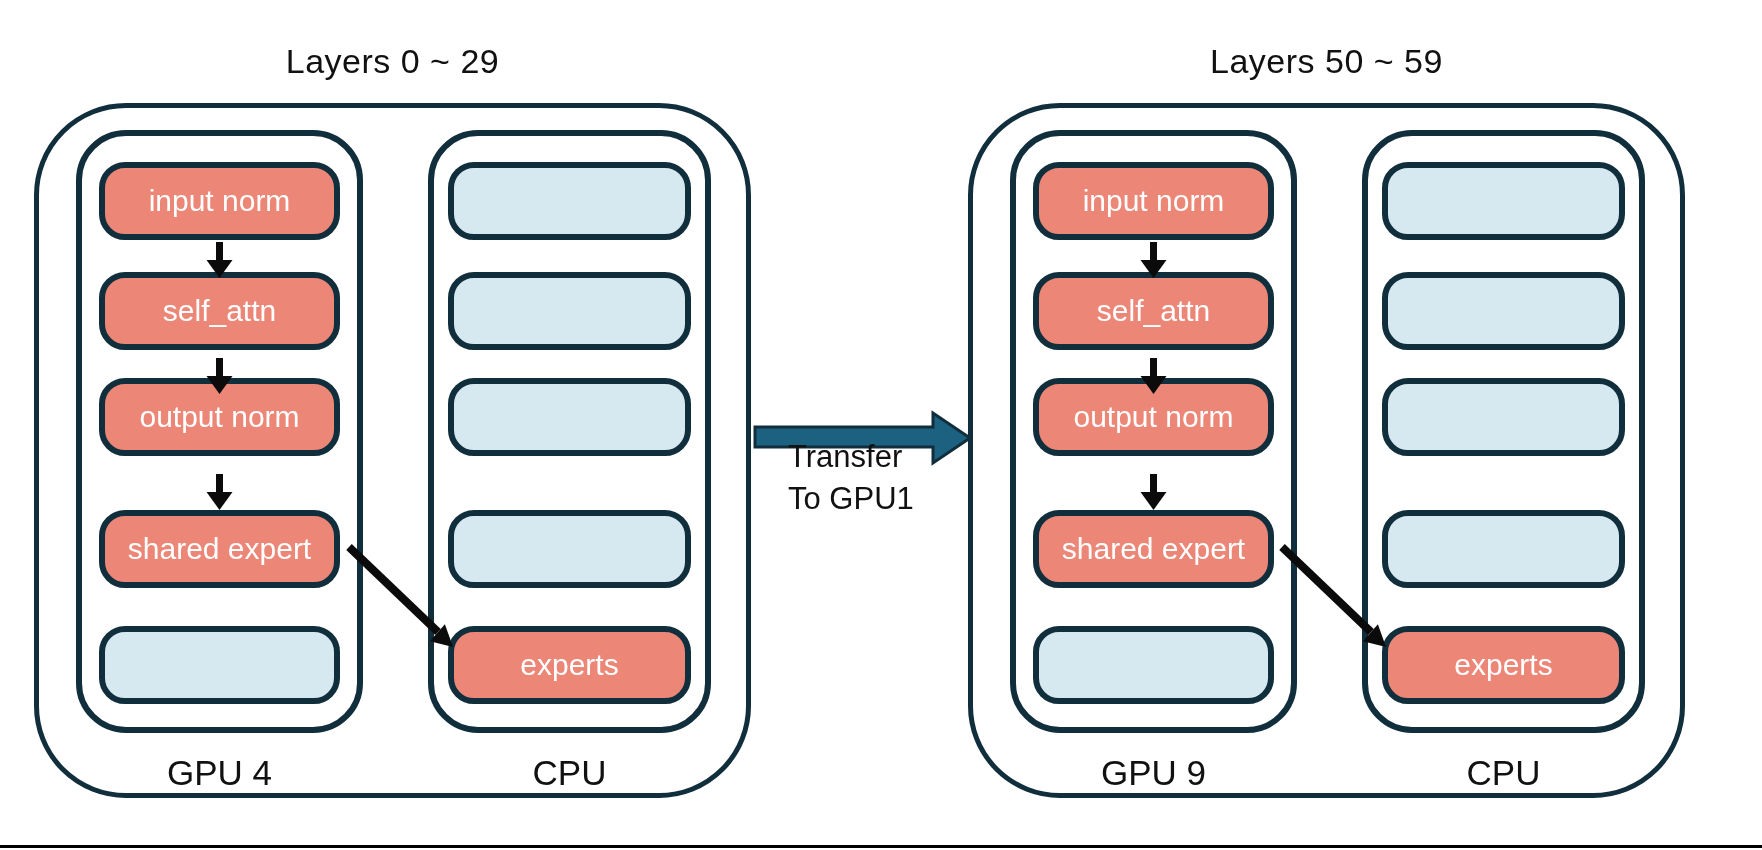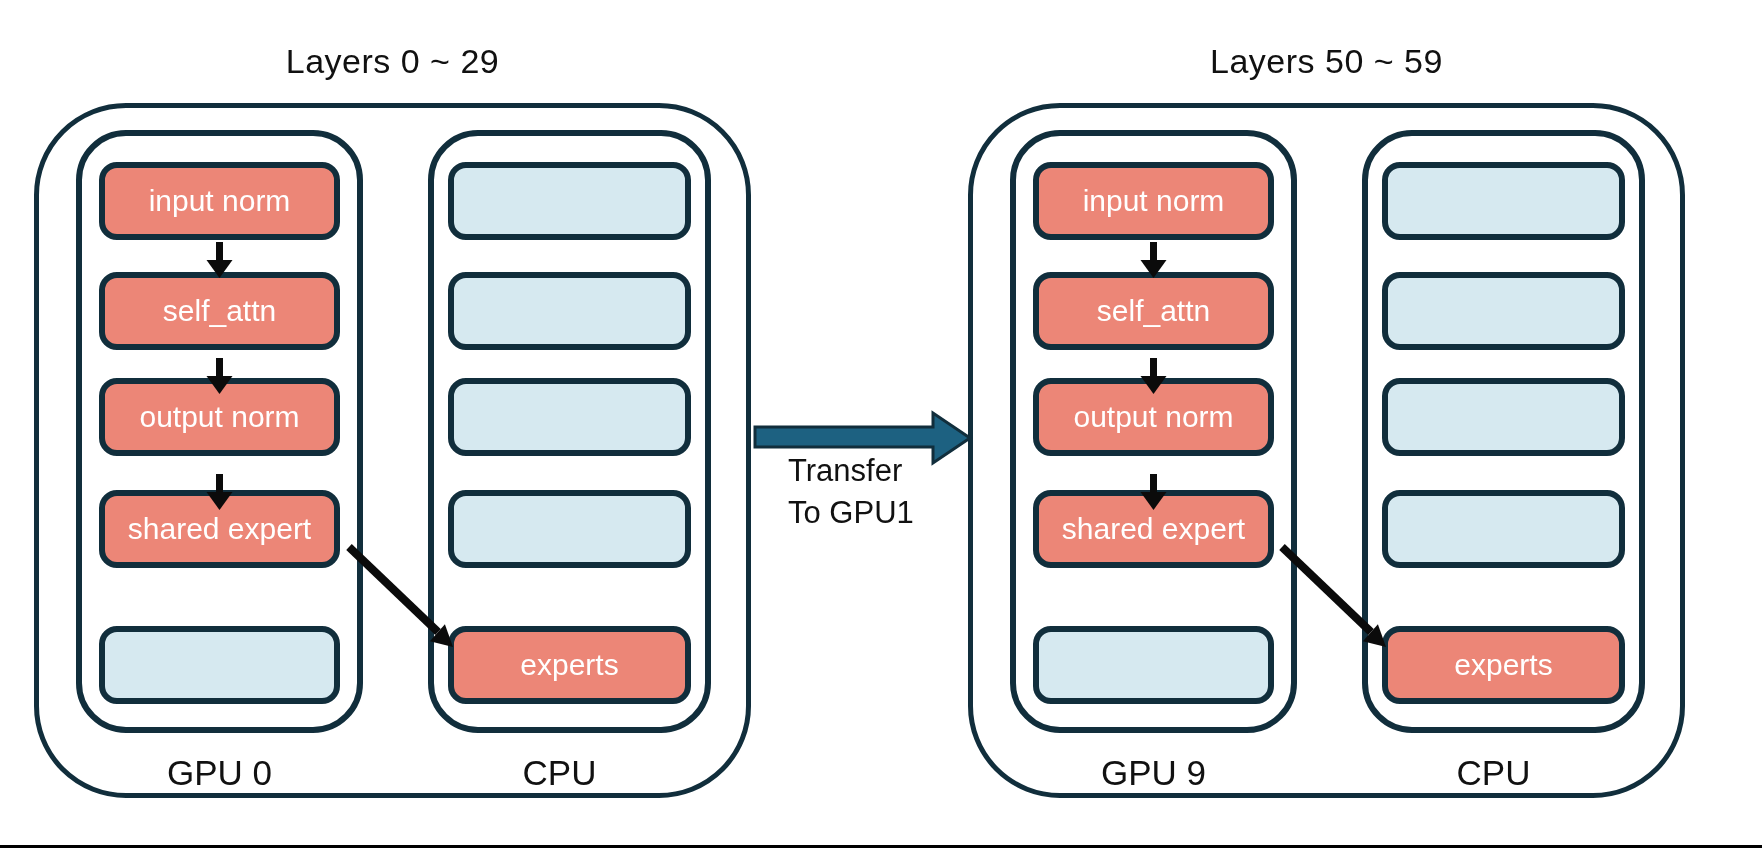--- a/index.html
+++ b/index.html
@@ -18,42 +18,42 @@
     background:transparent;
   }
   .col{
     position:absolute;top:22px;height:603px;
     border:6px solid var(--outline-navy);border-radius:50px;box-sizing:border-box;
   }
   .gpu-col{left:37px;width:287px;}
   .cpu-col{left:389px;width:283px;}
   .box{
     position:absolute;height:78px;border:6px solid var(--outline-navy);
-    border-radius:18px;box-sizing:border-box;display:flex;align-items:center;
+    border-radius:26px;box-sizing:border-box;display:flex;align-items:center;
     justify-content:center;font-size:30px;color:var(--text-on-hot);
     white-space:nowrap;
   }
   .gpu-col .box{left:17px;right:17px;}
   .cpu-col .box{left:14px;right:14px;}
   .box.hot{background:var(--hot-salmon);}
   .box.cold{background:var(--cold-blue);}
-  .r0{top:26px;}.r1{top:136px;}.r2{top:242px;}.r3{top:354px;}.r4{top:490px;}
+  .r0{top:26px;}.r1{top:136px;}.r2{top:242px;}.r3{top:374px;}.r4{top:490px;}
   .col-label{
     position:absolute;top:645px;text-align:center;font-size:35px;
     color:var(--text-dark);
   }
   .gpu-col-label{left:37px;width:287px;}
-  .cpu-col-label{left:379px;width:283px;}
+  .cpu-col-label{left:389px;width:283px;}
   .arrow-layer{position:absolute;left:0;top:0;width:1762px;height:850px;pointer-events:none;}
   .aline{stroke:var(--arrow-black);stroke-width:7;fill:none;}
   .dline{stroke:var(--arrow-black);stroke-width:8;fill:none;}
   .ahead{fill:var(--arrow-black);stroke:none;}
   .transfer-shape{fill:var(--transfer-blue);stroke:var(--outline-navy);stroke-width:3;}
   .transfer-label{
-    position:absolute;left:788px;top:450px;font-size:31px;line-height:42px;
+    position:absolute;left:788px;top:436px;font-size:31px;line-height:42px;
     color:var(--text-dark);text-align:left;
   }
   .bottom-line{position:absolute;left:0;top:845px;width:100%;height:3px;background:var(--edge-black);}
 </style>
 </head>
 <body>
 
 <div class="canvas">
 
   <div class="group" style="left:34px">
@@ -66,21 +66,21 @@
         <div class="box r3 hot">shared expert</div>
         <div class="box r4 cold"></div>
       </div>
       <div class="col cpu-col">
         <div class="box r0 cold"></div>
         <div class="box r1 cold"></div>
         <div class="box r2 cold"></div>
         <div class="box r3 cold"></div>
         <div class="box r4 hot">experts</div>
       </div>
-      <div class="col-label gpu-col-label">GPU 0</div>
+      <div class="col-label gpu-col-label">GPU 4</div>
       <div class="col-label cpu-col-label">CPU</div>
     </div>
   </div>
 
   <div class="group" style="left:968px">
     <div class="group-title">Layers 50 ~ 59</div>
     <div class="outer-box">
       <div class="col gpu-col">
         <div class="box r0 hot">input norm</div>
         <div class="box r1 hot">self_attn</div>

